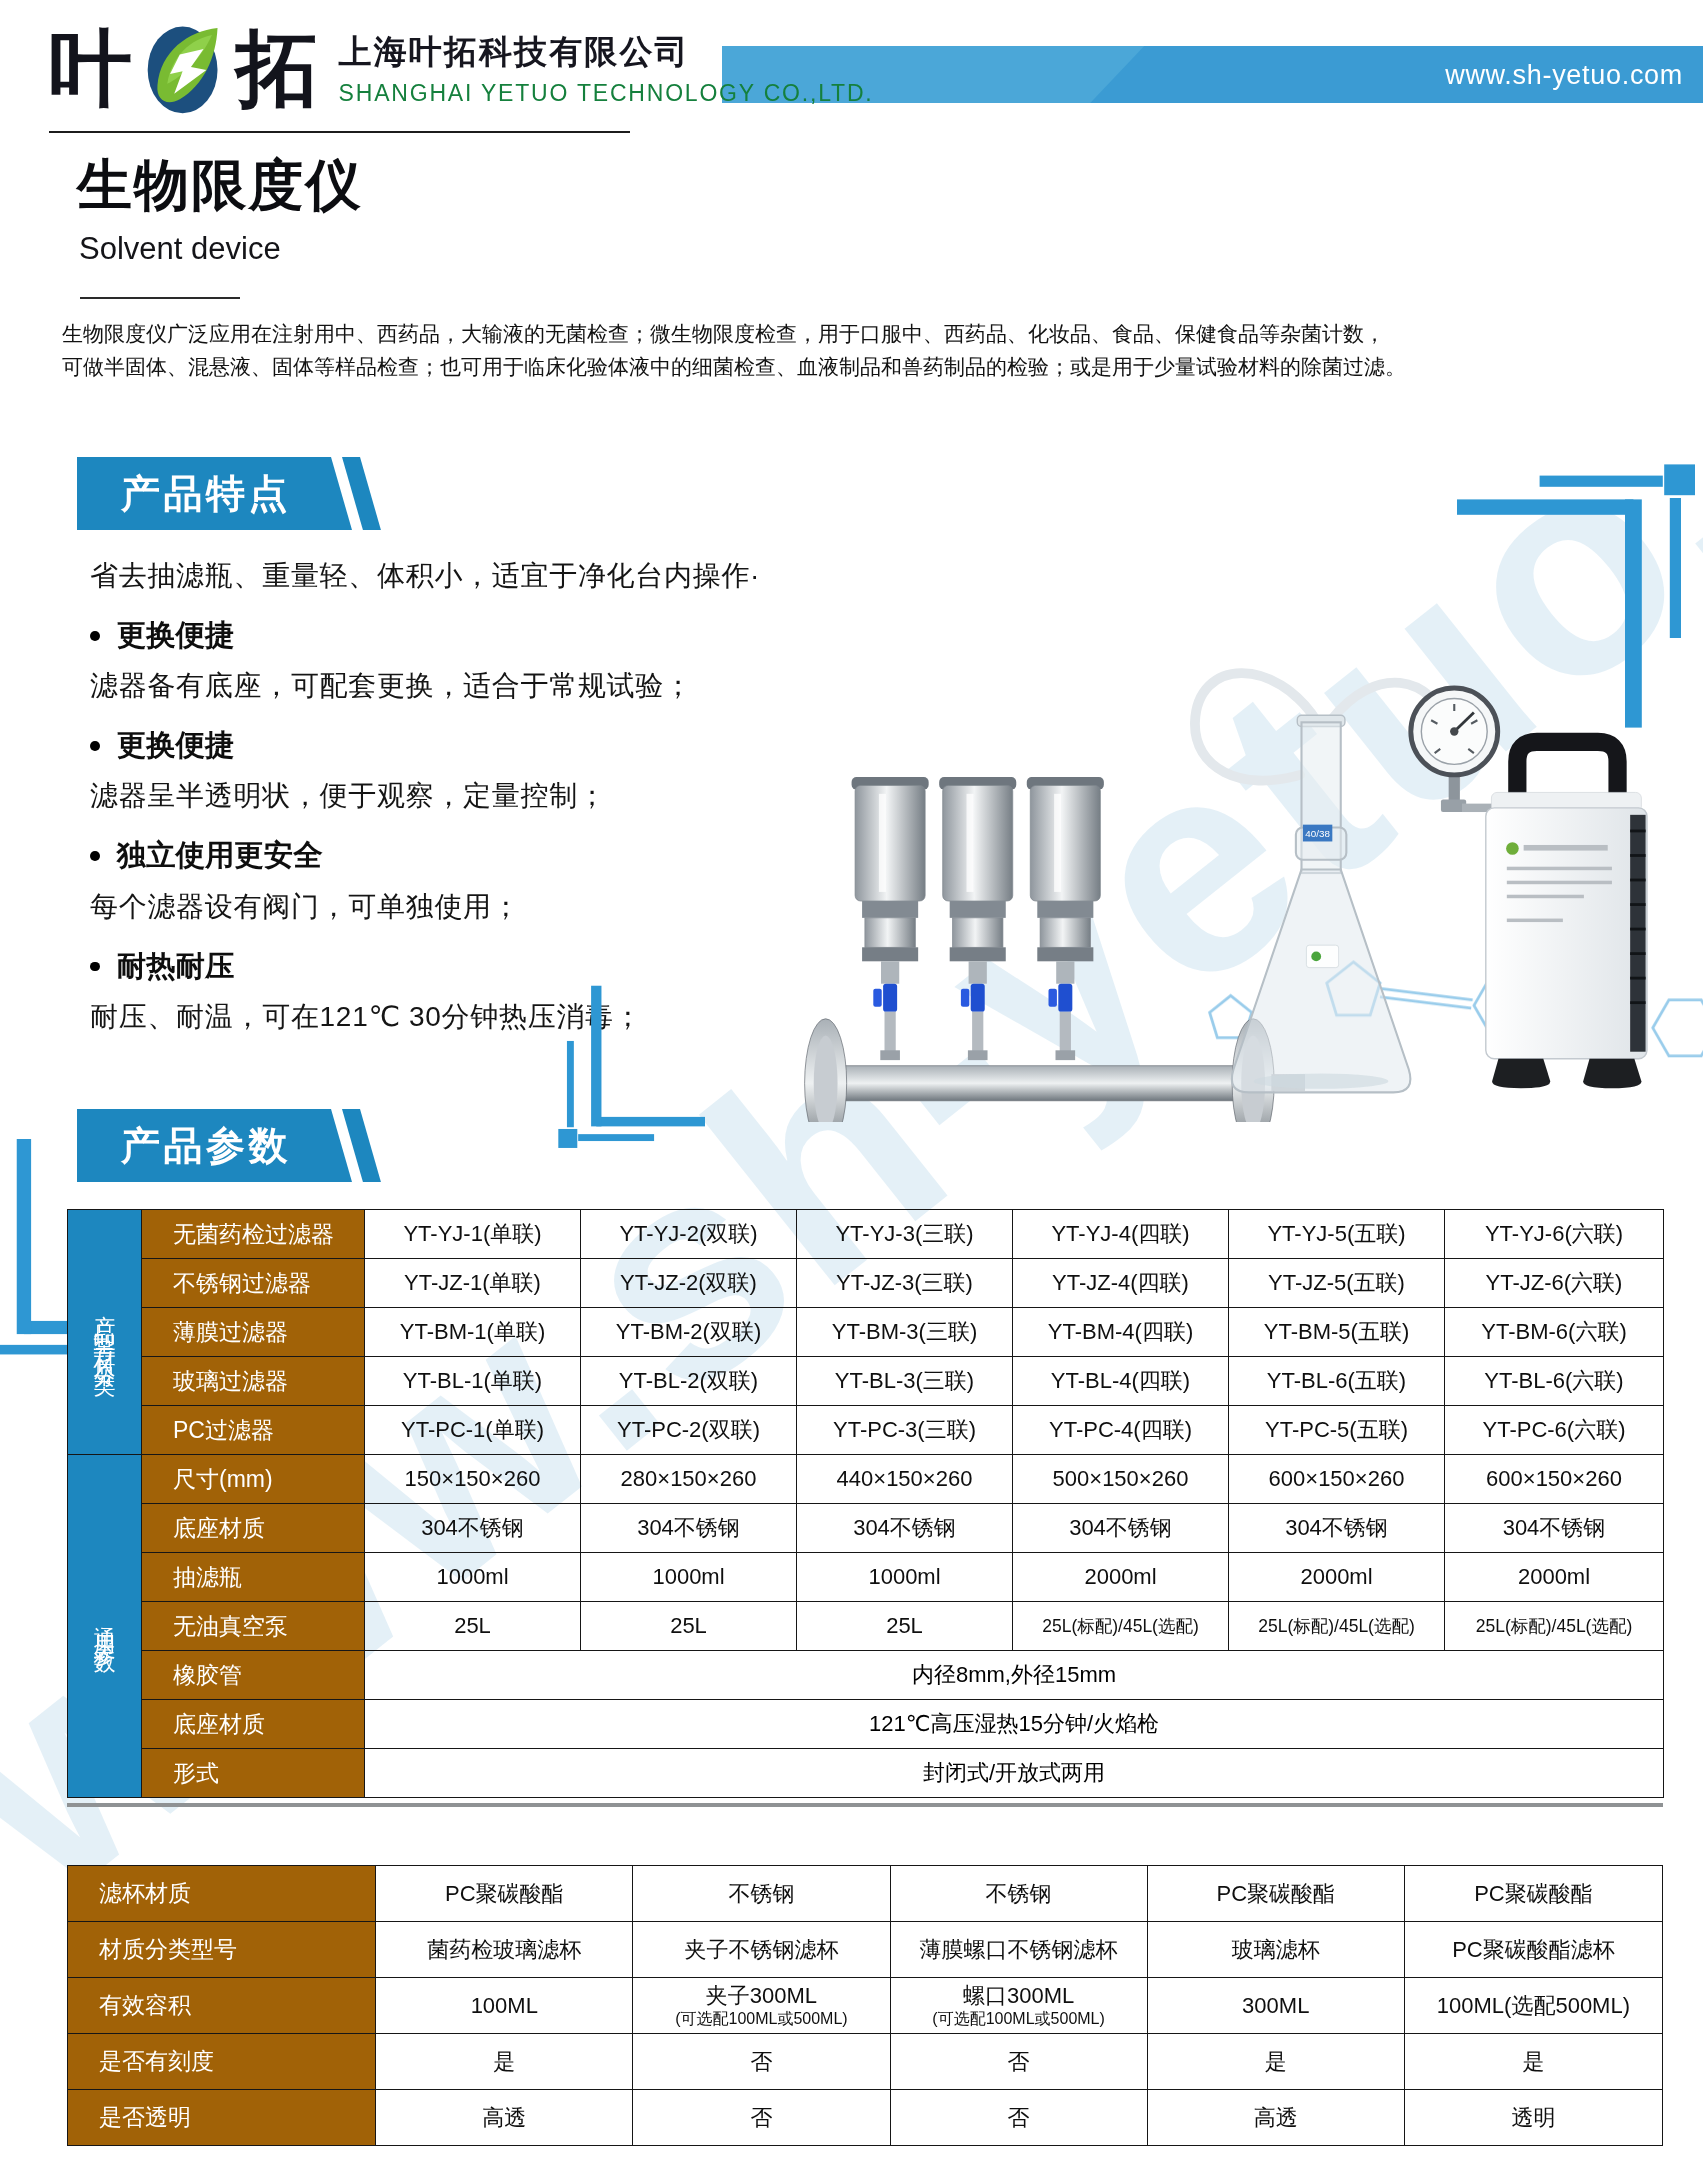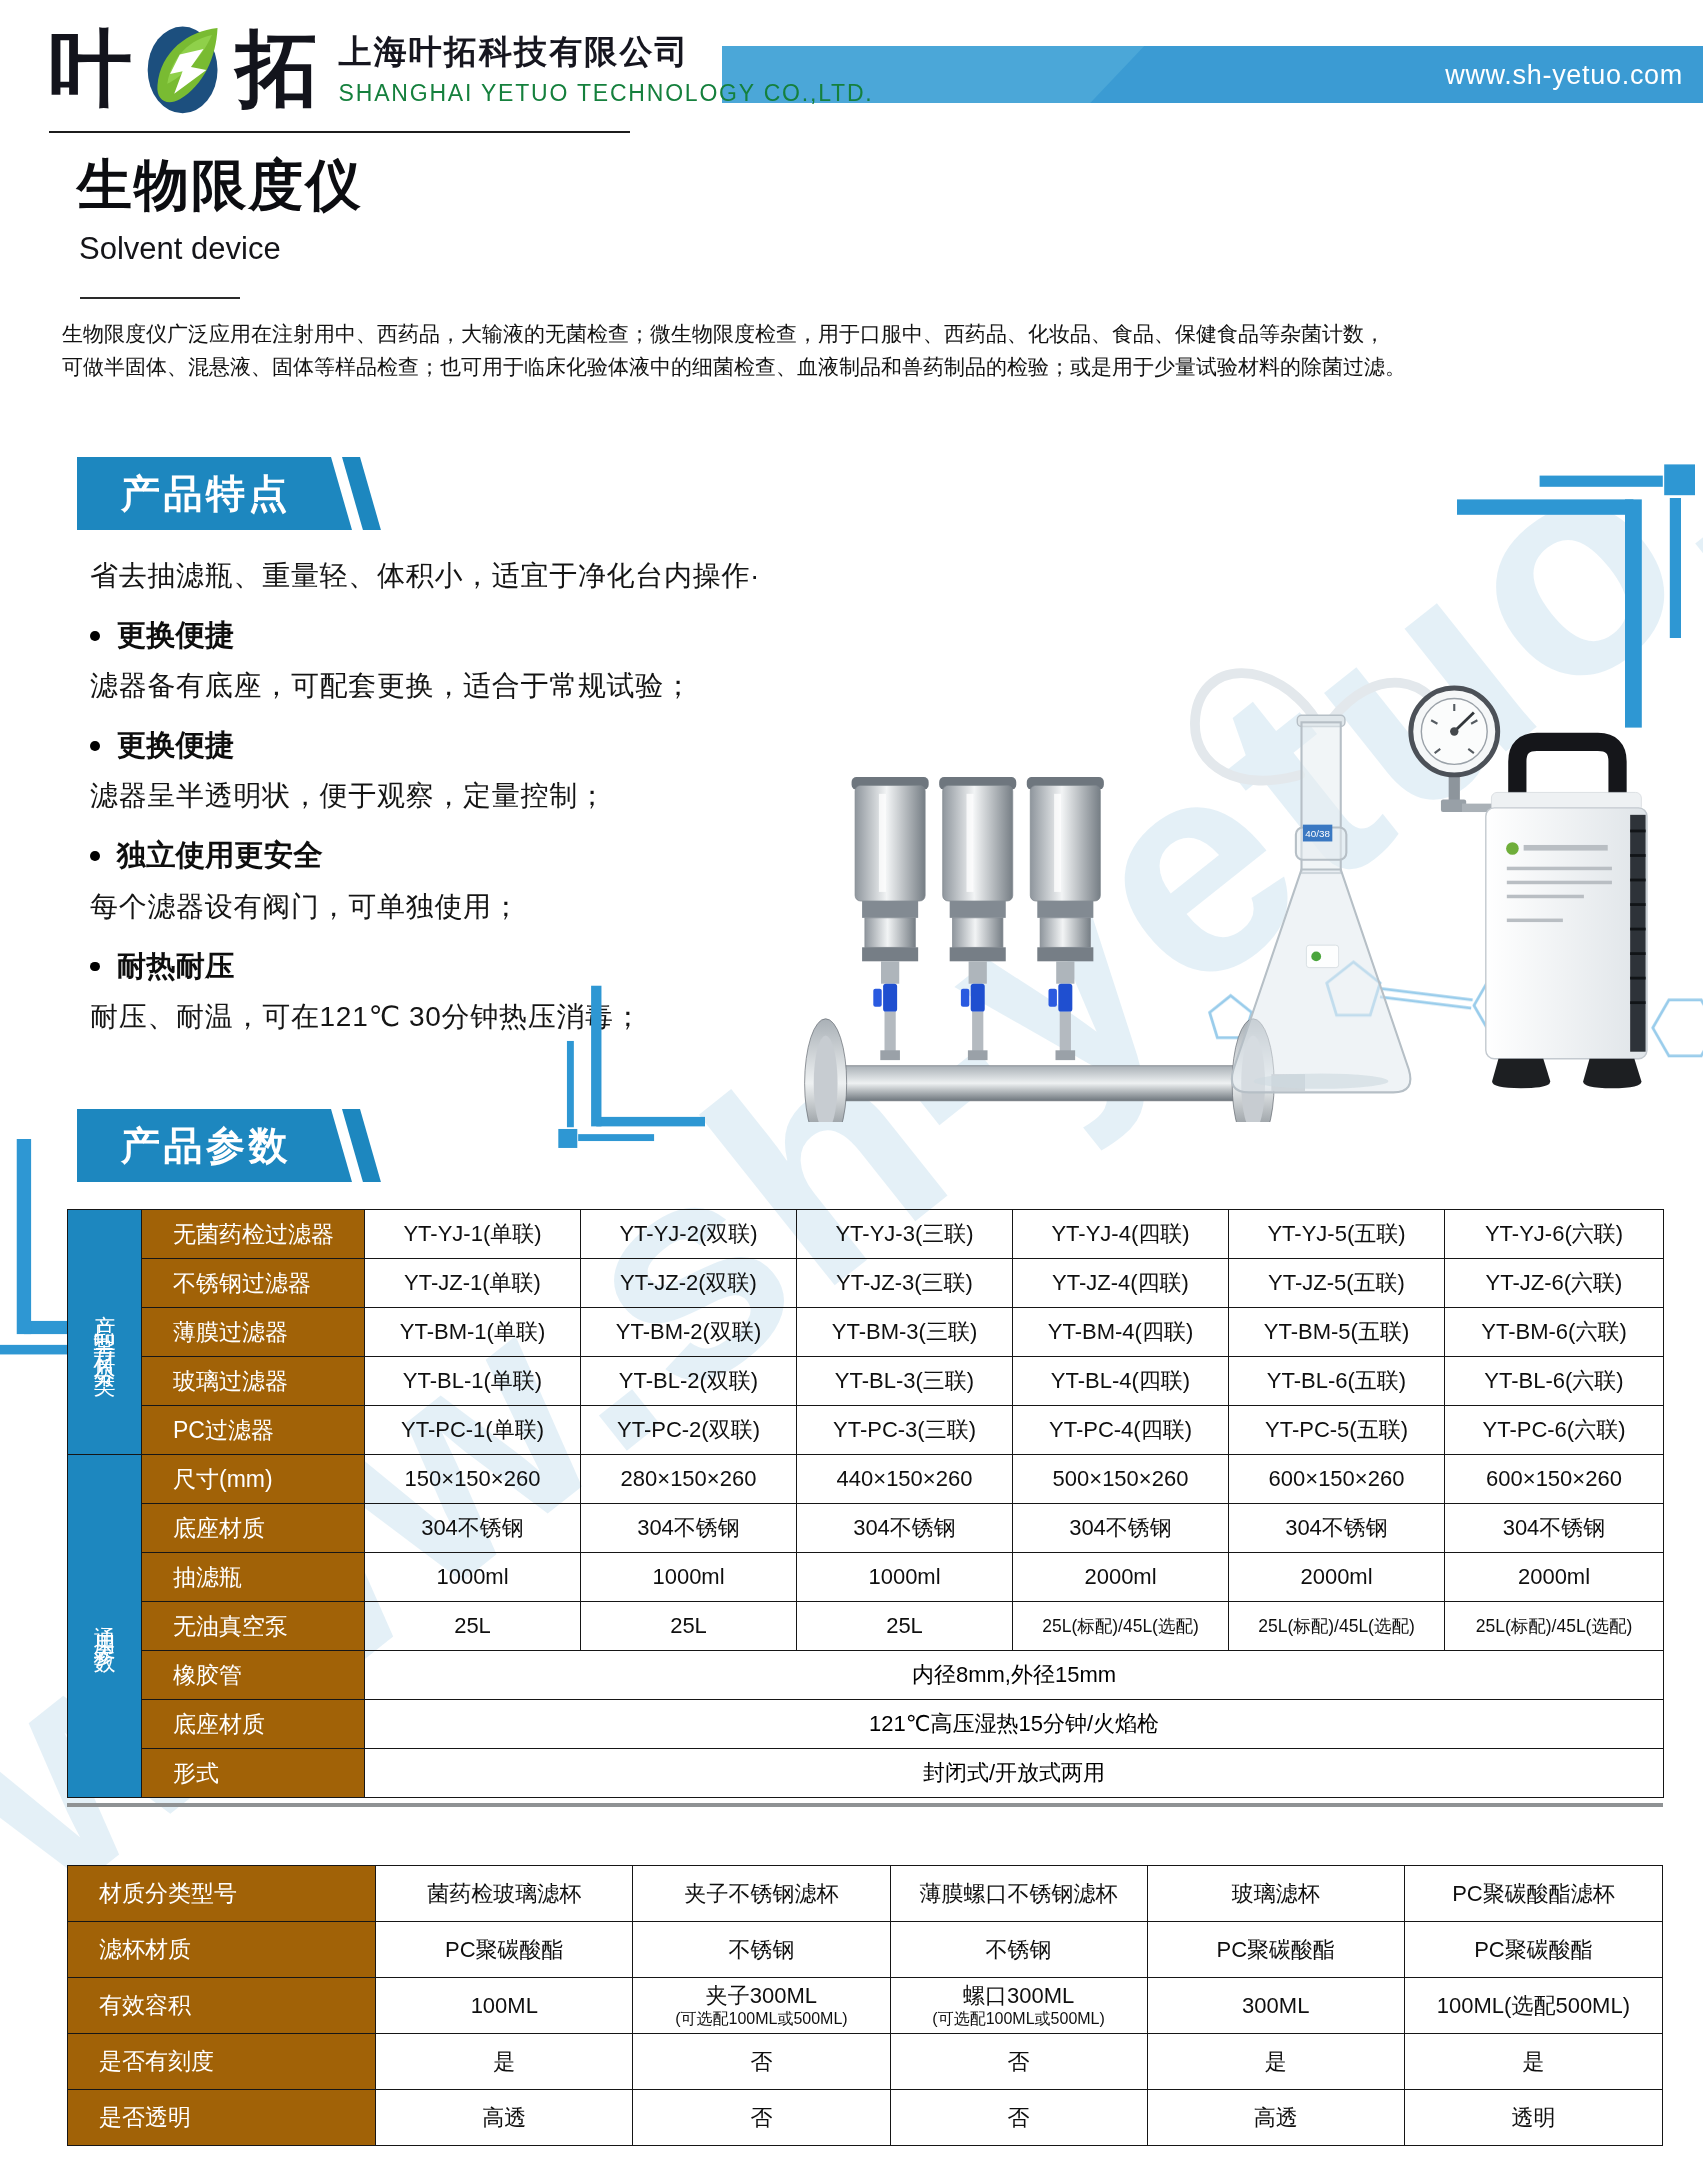--- a/index.html
+++ b/index.html
@@ -440,36 +440,36 @@
     <colgroup>
       <col style="width:308px">
       <col style="width:257px">
         <col style="width:257px">
         <col style="width:257px">
       <col style="width:257px">
         <col style="width:258px">
     </colgroup>
     <tbody>
         <tr>
+          <td class="rlabel">滤杯材质</td>
+          <td class="val">PC聚碳酸酯</td>
+          <td class="val">不锈钢</td>
+          <td class="val">不锈钢</td>
+          <td class="val">PC聚碳酸酯</td>
+          <td class="val">PC聚碳酸酯</td>
+        </tr>
+        <tr>
           <td class="rlabel">材质分类型号</td>
           <td class="val">菌药检玻璃滤杯</td>
           <td class="val">夹子不锈钢滤杯</td>
           <td class="val">薄膜螺口不锈钢滤杯</td>
           <td class="val">玻璃滤杯</td>
           <td class="val">PC聚碳酸酯滤杯</td>
         </tr>
         <tr>
-          <td class="rlabel">滤杯材质</td>
-          <td class="val">PC聚碳酸酯</td>
-          <td class="val">不锈钢</td>
-          <td class="val">不锈钢</td>
-          <td class="val">PC聚碳酸酯</td>
-          <td class="val">PC聚碳酸酯</td>
-        </tr>
-        <tr>
           <td class="rlabel">有效容积</td>
           <td class="val">100ML</td>
           <td class="val">夹子300ML<span class="cup-sub">(可选配100ML或500ML)</span></td>
           <td class="val">螺口300ML<span class="cup-sub">(可选配100ML或500ML)</span></td>
           <td class="val">300ML</td>
           <td class="val">100ML(选配500ML)</td>
         </tr>
         <tr>
           <td class="rlabel">是否有刻度</td>
           <td class="val">是</td>

